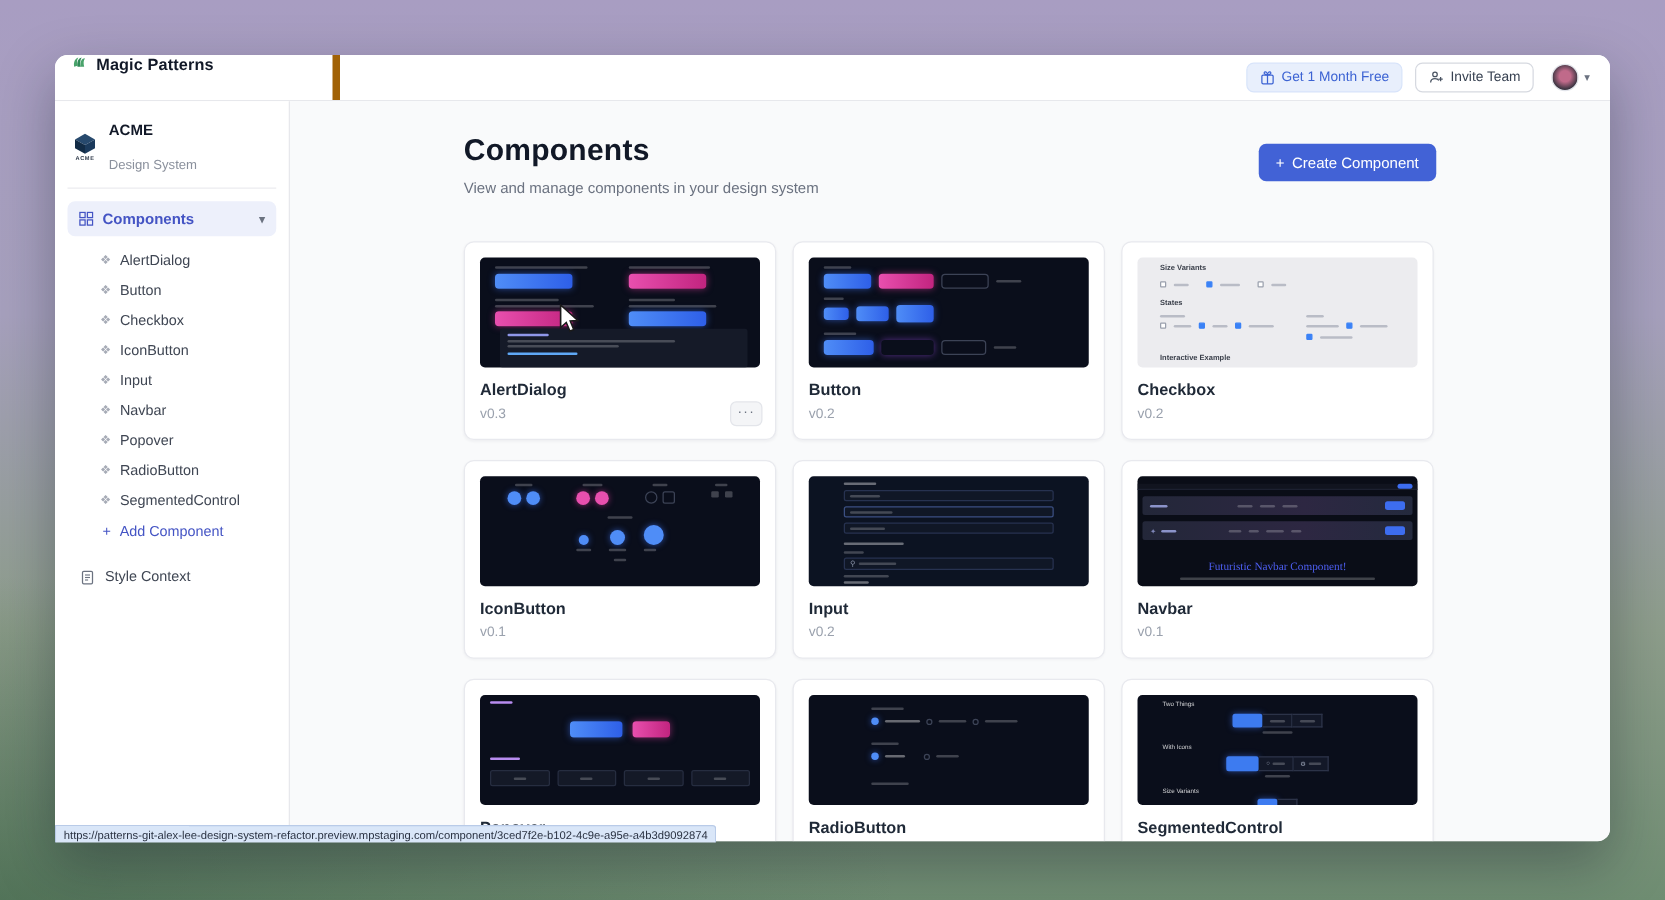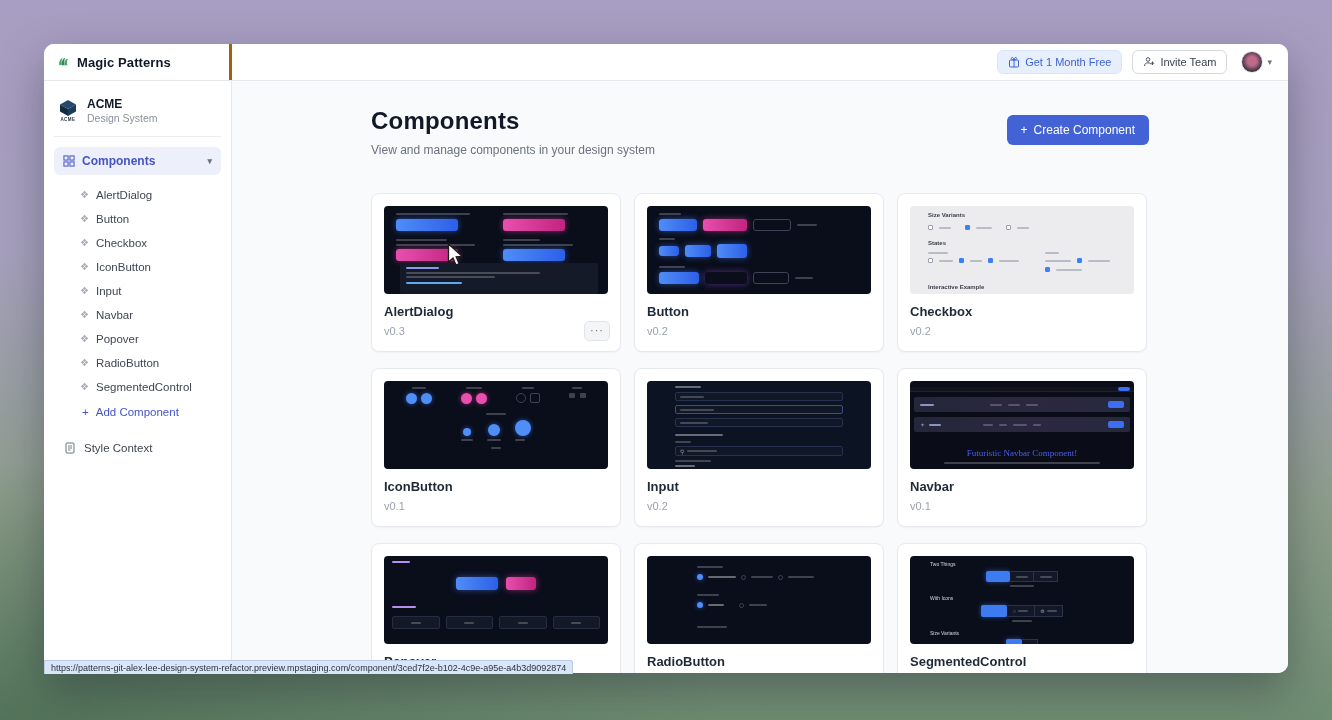--- a/index.html
+++ b/index.html
@@ -12,35 +12,35 @@
     position:relative;
   }
   .window {
     position:absolute; left:44px; top:44px; width:1244px; height:629px;
     background:#ffffff; border-radius:10px; overflow:hidden;
     box-shadow:0 18px 45px rgba(20,25,40,.35);
     display:flex; flex-direction:column;
   }
   
   .topbar { height:37px; display:flex; align-items:stretch; background:#fff; border-bottom:1px solid #e7e8ec; flex:0 0 auto; }
-  .brand { width:188px; display:flex; align-items:center; gap:7px; padding:0 14px; border-right:3px solid #a16207; }
+  .brand { width:228px; display:flex; align-items:flex-start; gap:7px; padding:0 14px; border-right:6px solid #a16207; }
   .brand-name { font-size:13px; font-weight:700; color:#111827; letter-spacing:.1px; }
   .topbar-right { flex:1; display:flex; align-items:center; justify-content:flex-end; gap:10px; padding:0 16px; }
   .pill-btn { display:flex; align-items:center; gap:5px; font-size:11px; border-radius:6px; padding:5px 10px; cursor:pointer; }
   .btn-promo { background:#e8effc; color:#3c63d3; border:1px solid #d8e4fa; }
   .btn-invite { background:#fff; color:#374151; border:1px solid #d6d9e0; }
   .avatar-wrap { display:flex; align-items:center; gap:4px; margin-left:4px; }
   .avatar { width:22px; height:22px; border-radius:50%; background:radial-gradient(circle at 50% 45%, #c06a8a 0 30%, #3a3440 70%); border:1px solid #e2e4ea; }
   .chev { color:#6b7280; font-size:9px; }
   
   .app-body { flex:1; display:flex; min-height:0; position:relative; }
   .sidebar { width:188px; flex:0 0 auto; background:#fff; border-right:1px solid #e7e8ec; padding:12px 10px; overflow:hidden; }
   .workspace { display:flex; align-items:center; gap:9px; padding:4px 4px 12px 4px; border-bottom:1px solid #ececf0; margin-bottom:10px; }
   .ws-name { font-size:12px; font-weight:700; color:#111827; }
-  .ws-sub { font-size:10.5px; color:#8a909c; margin-top:1px; }
+  .ws-sub { font-size:10.5px; color:#8a909c; margin-top:15px; }
   .acme-logo { display:flex; flex-direction:column; align-items:center; }
   .acme-cube { width:20px; height:18px; }
   .acme-txt { font-size:4.5px; font-weight:700; color:#2b3646; letter-spacing:.5px; }
   .nav-active { display:flex; align-items:center; gap:7px; background:#edf0fb; color:#4454c4; border-radius:6px; padding:7px 9px; font-size:12px; font-weight:600; cursor:pointer; }
   .nav-active .spacer { flex:1; }
   .comp-list { margin-top:8px; }
   .comp-item { display:flex; align-items:center; gap:7px; padding:6px 6px 6px 26px; font-size:11.5px; color:#3f4653; cursor:pointer; }
   .diamond { color:#a6abb6; font-size:10px; line-height:1; }
   .add-comp { display:flex; align-items:center; gap:7px; padding:7px 6px 7px 28px; font-size:11.5px; color:#4454c4; cursor:pointer; }
   .side-foot { margin-top:10px; }

